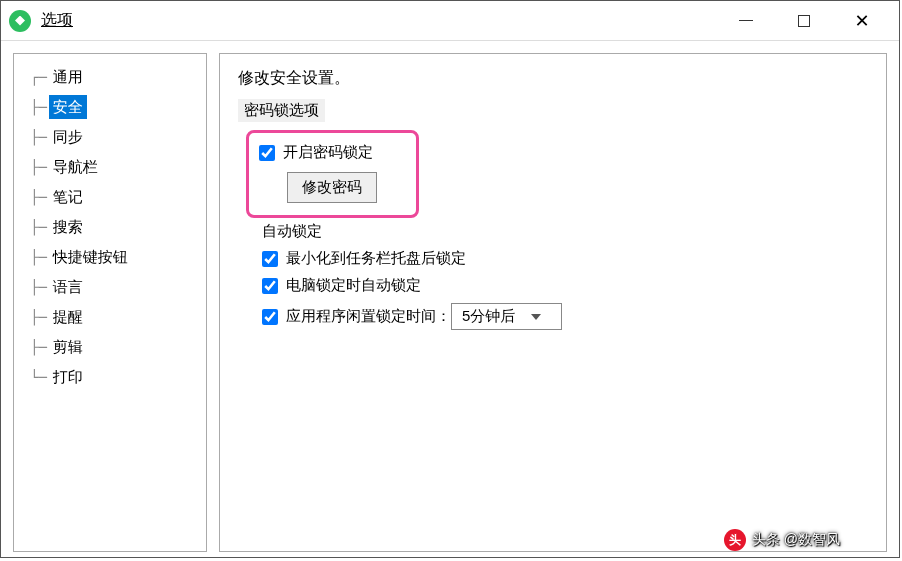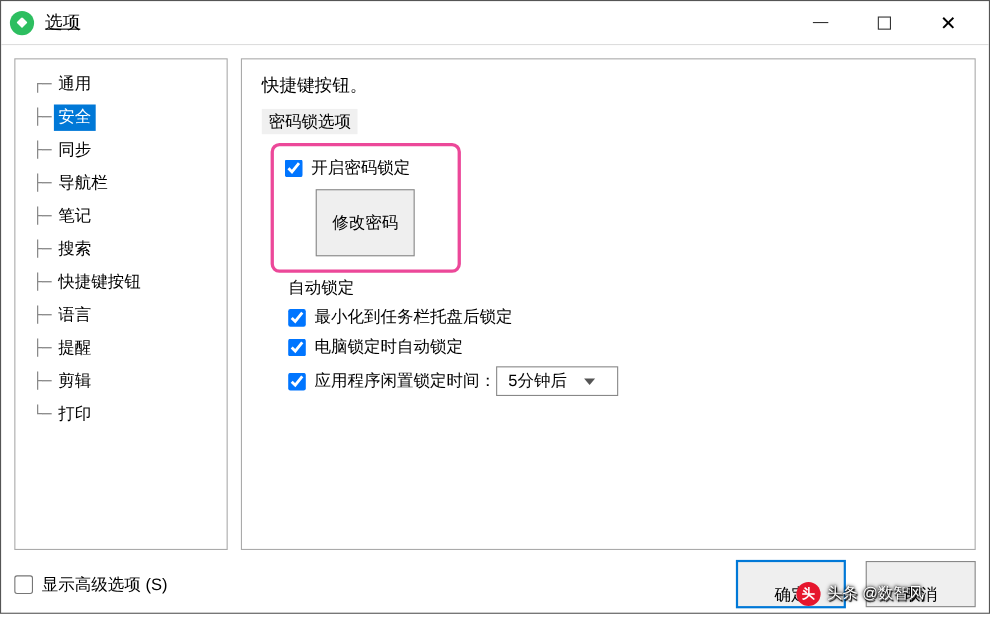--- a/index.html
+++ b/index.html
@@ -131,21 +131,21 @@
       padding: 4px 0;
     }
     .checkbox-row input[type=checkbox] {
       width: 16px;
       height: 16px;
       margin-right: 8px;
     }
     .btn {
       border: 1px solid #888;
       background: #efefef;
-      padding: 20px 14px;
+      padding: 5px 14px;
       cursor: pointer;
       font-size: 15px;
       font-family: inherit;
     }
     .change-pw-btn { margin-left: 28px; margin-top: 6px; }
     .sub-section {
       margin-left: 24px;
     }
     .auto-lock-label {
       margin-left: 24px;
@@ -289,21 +289,21 @@
           <span class="tree-line">├─</span>
           <span class="tree-label">剪辑</span>
         </div>
       <div class="tree-item">
           <span class="tree-line">└─</span>
           <span class="tree-label">打印</span>
         </div>
     </div>
 
     <div class="content">
-      <div class="section-title">快捷键按钮。</div>
+      <div class="section-title">修改安全设置。</div>
       <div class="group-label">密码锁选项</div>
 
       <div class="highlight-box">
         <label class="checkbox-row">
           <input type="checkbox" checked="" style="">
           <span>开启密码锁定</span>
         </label>
         <button class="btn change-pw-btn">修改密码</button>
       </div>
 
@@ -325,28 +325,18 @@
           </label>
           <div class="select-box">
             <span>5分钟后</span>
             <span class="chevron-down"></span>
           </div>
         </div>
       </div>
     </div>
   </div>
 
-  <div class="footer">
-    <label class="adv-check">
-      <input type="checkbox" style="">
-      <span><span>显示高级选项 (S)</span></span>
-    </label>
-    <div class="footer-right">
-      <button class="btn ok-btn">确定</button>
-      <button class="btn cancel-btn">取消</button>
-    </div>
-  </div>
 </div>
 
 <div class="watermark">
   <div class="wm-icon">头</div>
   <div class="wm-text">头条 @数智风</div>
 </div>
 
 </body></html>

